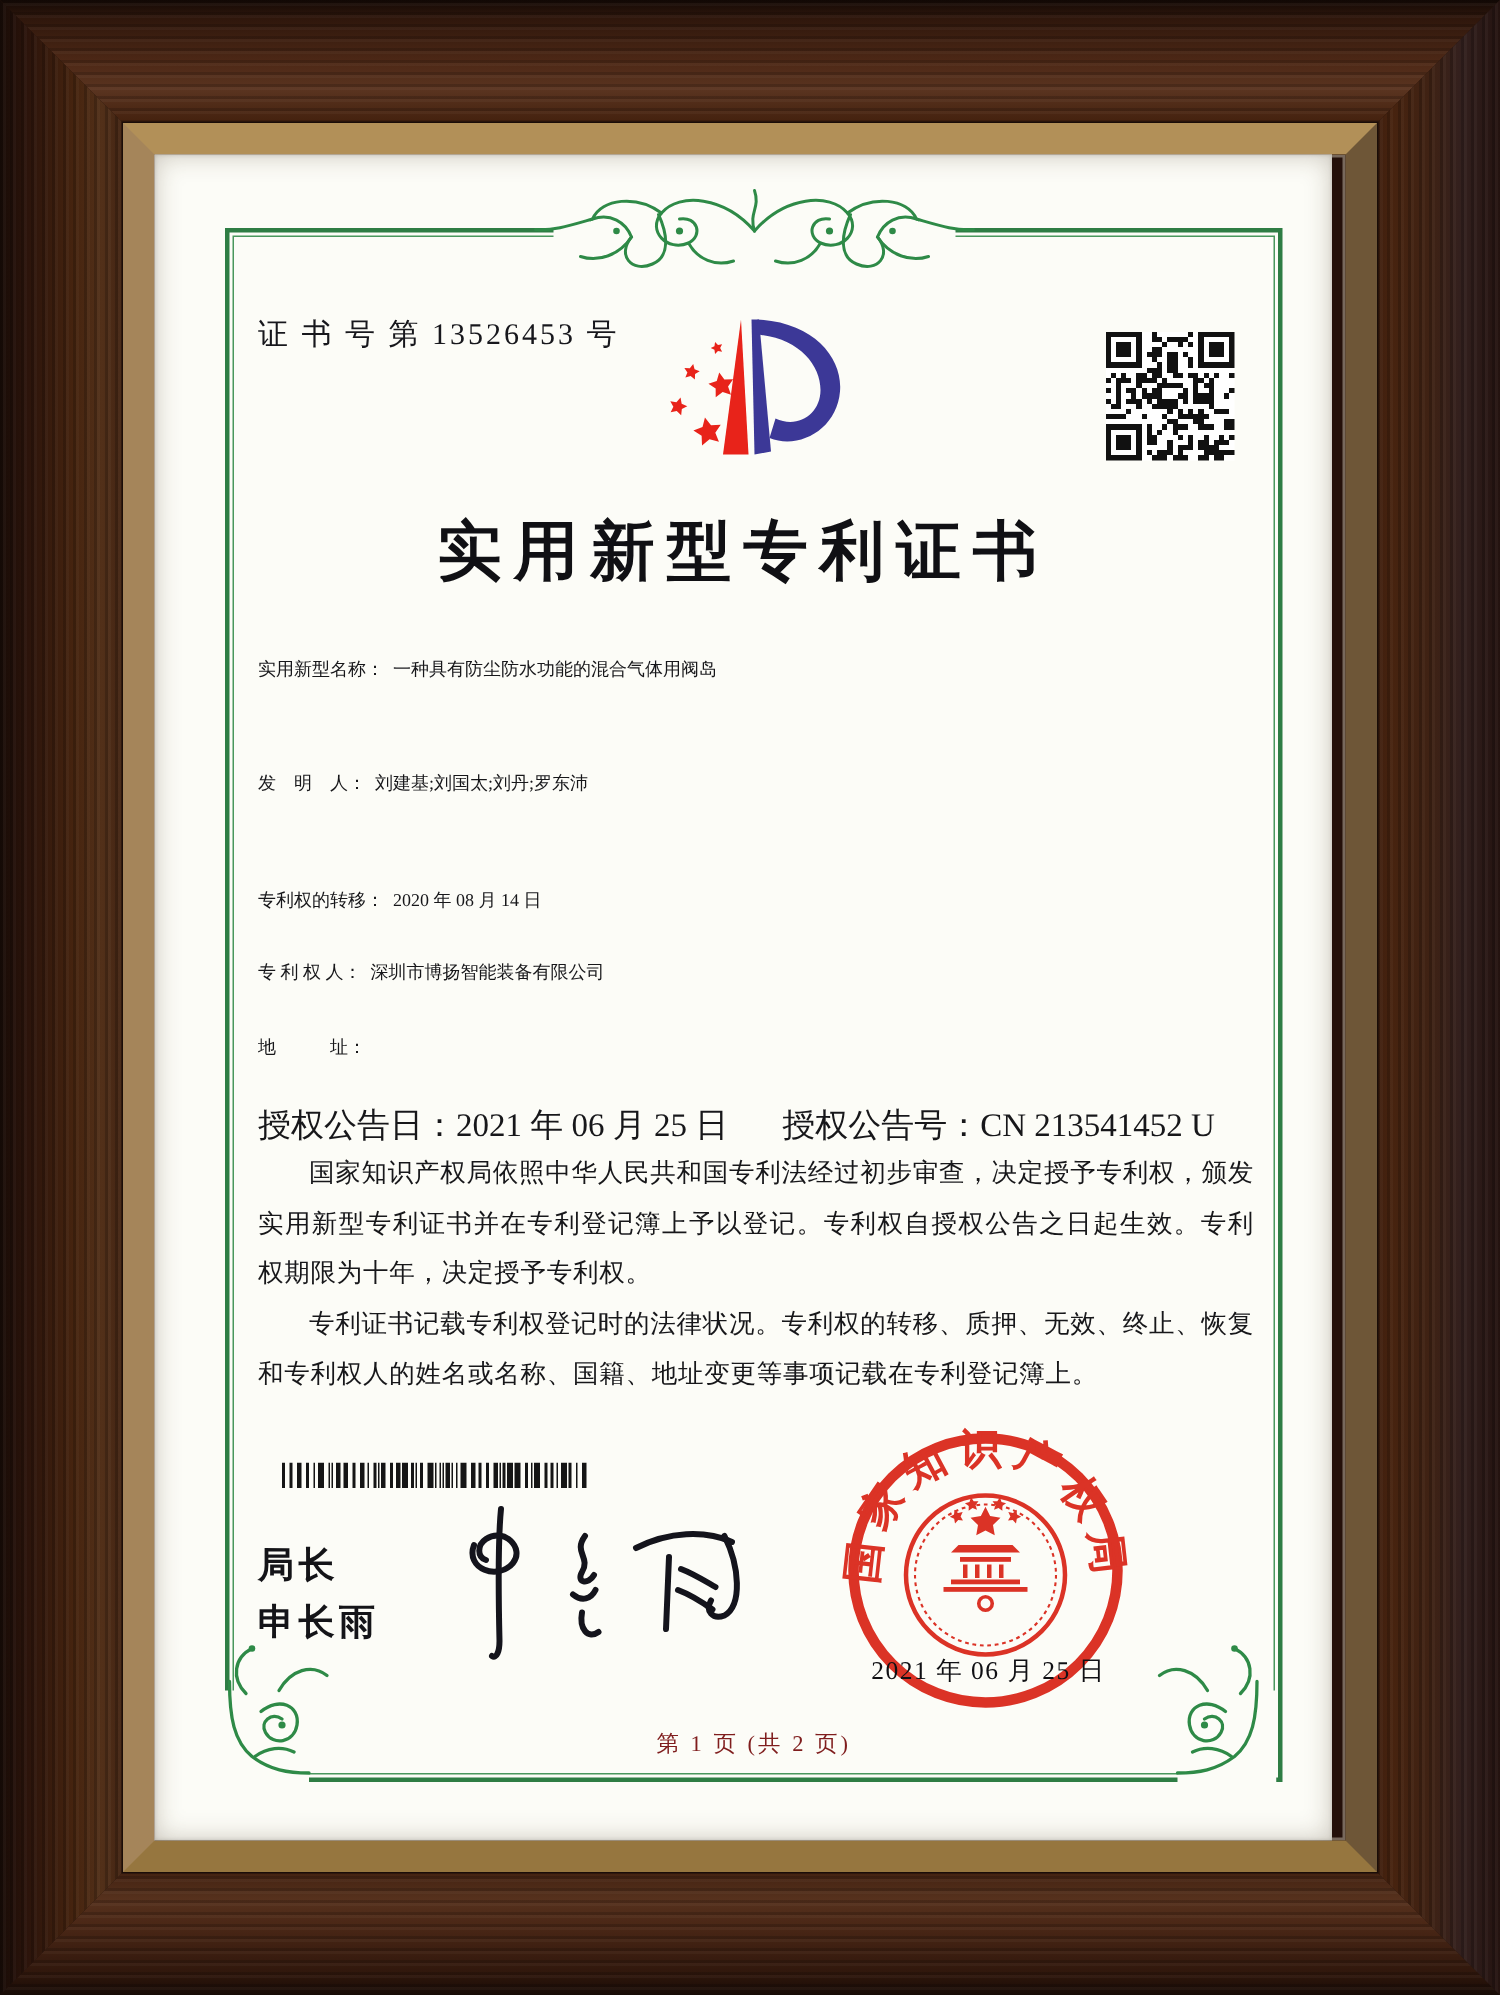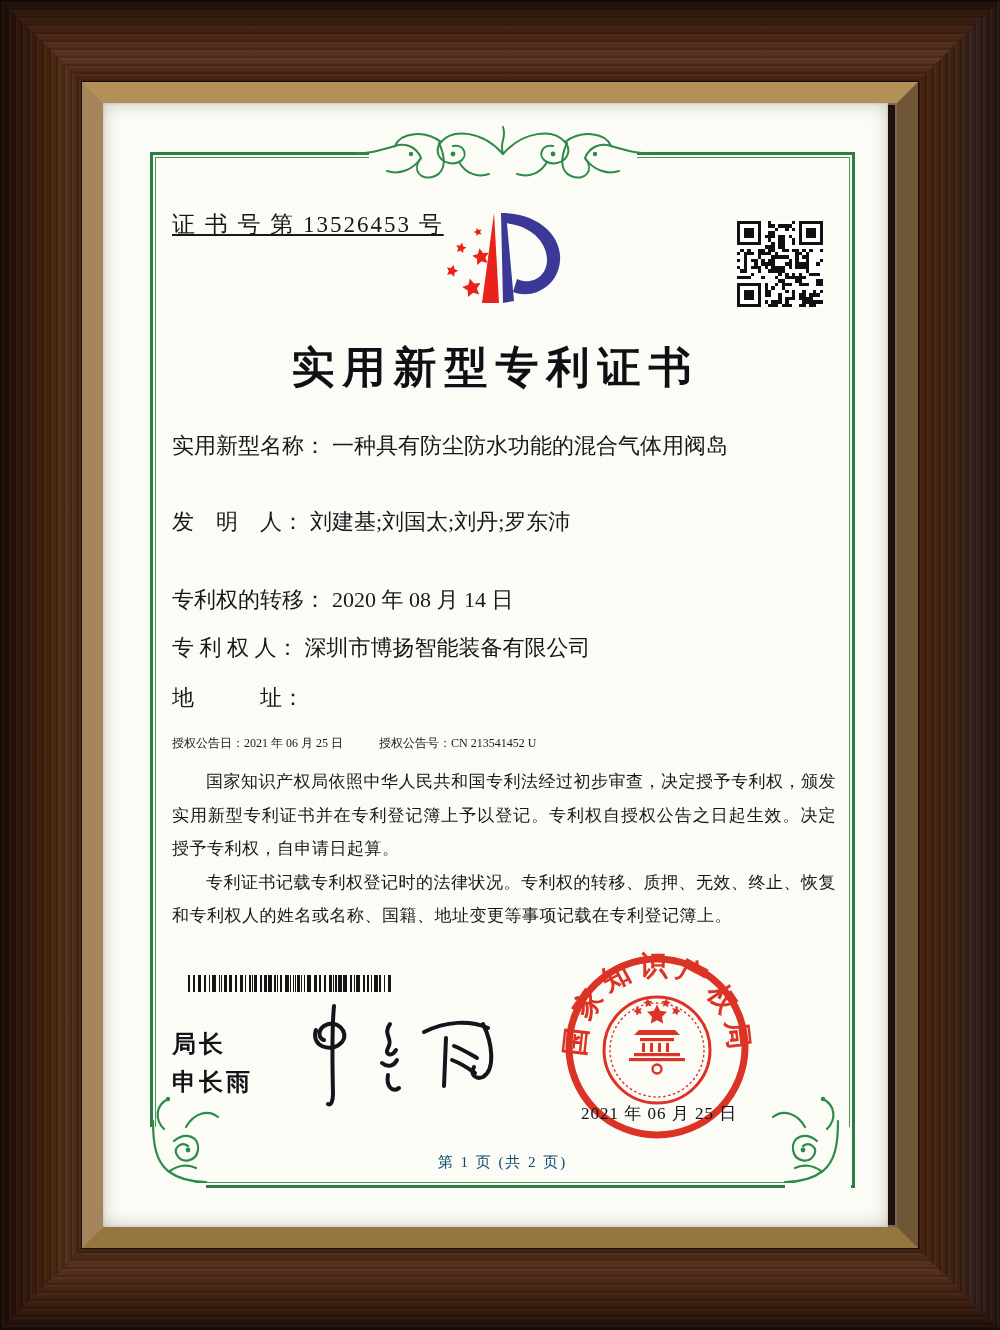--- a/index.html
+++ b/index.html
@@ -35,44 +35,44 @@
   .paper{position:absolute;left:103px;top:103px;width:785px;height:1124px;background:#fcfcf7;
     box-shadow:inset 0 0 18px rgba(70,50,25,.28), inset 0 0 3px rgba(0,0,0,.18);}
   .green-border{position:absolute;left:47px;top:49px;width:705px;height:1036px;box-sizing:border-box;
     border:3px solid #2e7d44;}
   .green-border::after{content:"";position:absolute;inset:2px;border:1px solid #49975d;}
   .orn{position:absolute;z-index:2;}
   .orn-top{left:252px;top:20px;}
   .orn-bl{left:37px;top:966px;}
   .orn-br{left:623px;top:966px;}
   
-  .cert-no{position:absolute;left:69px;top:106px;font-size:23px;letter-spacing:2px;color:#17171c;z-index:3;text-decoration:underline;}
+  .cert-no{position:absolute;left:69px;top:106px;font-size:20px;letter-spacing:2px;color:#17171c;z-index:3;}
   .logo{position:absolute;left:322px;top:88px;z-index:3;}
   .qr{position:absolute;left:634px;top:118px;z-index:3;}
   .title{position:absolute;left:0;top:236px;width:100%;text-align:center;font-size:43px;font-weight:bold;
     letter-spacing:8px;color:#101014;z-index:3;}
-  .row{position:absolute;left:69px;display:flex;font-size:22px;color:#17171a;z-index:3;line-height:30px;}
+  .row{position:absolute;left:69px;display:flex;font-size:12px;color:#17171a;z-index:3;line-height:30px;}
   .row .lbl{white-space:pre;flex:0 0 auto;}
   .row .val{margin-left:6px;max-width:545px;}
   .r1{top:328px}.r2{top:404px}.r3{top:430px}.r4{top:482px}.r5{top:530px}.r6{top:580px}
-  .row-grant{position:absolute;left:69px;top:632px;width:668px;display:flex;font-size:12px;color:#17171a;z-index:3;}
+  .row-grant{position:absolute;left:69px;top:632px;width:668px;display:flex;font-size:22px;color:#17171a;z-index:3;}
   .row-grant .g2{margin-left:36px;}
   .paras{position:absolute;left:69px;top:662px;width:664px;z-index:3;}
   .paras p{margin:0;font-size:17px;line-height:33.5px;letter-spacing:.5px;text-indent:2em;
     text-align:justify;color:#17171a;}
   .barcode{position:absolute;left:85px;top:872px;z-index:3;}
   .signer{position:absolute;left:69px;top:922px;z-index:3;font-family:"Liberation Sans","DejaVu Sans",sans-serif;
     font-weight:600;color:#141418;}
   .signer div{font-size:24px;letter-spacing:3px;line-height:38px;}
   .signature{position:absolute;left:195px;top:893px;z-index:3;}
   .seal{position:absolute;left:458px;top:848px;z-index:4;mix-blend-mode:multiply;opacity:.96;}
   .seal-date{position:absolute;left:468px;top:999px;width:176px;text-align:center;font-size:17px;
     letter-spacing:1px;color:#101014;z-index:5;}
   .footer{position:absolute;left:47px;top:1050px;width:705px;text-align:center;font-size:15px;
-    letter-spacing:2px;color:#0c4a6e;z-index:3;}
+    letter-spacing:2px;color:#7f1d1d;z-index:3;}
   svg{display:block;}
 </style>
 </head>
 <body>
 
 <div class="stage">
 
   <svg width="0" height="0" aria-hidden="true">
     <defs>
       <polygon id="star5" points="0,-10 2.94,-4.05 9.51,-3.09 4.76,1.55 5.88,8.09 0,5 -5.88,8.09 -4.76,1.55 -9.51,-3.09 -2.94,-4.05"></polygon>
@@ -393,21 +393,21 @@
     <div class="row-grant">
       <span class="g1">
         <span>授权公告日：</span><span>2021 年 06 月 25 日</span>
       </span>
       <span class="g2">
         <span>授权公告号：</span><span>CN 213541452 U</span>
       </span>
     </div>
 
     <div class="paras">
-      <p>国家知识产权局依照中华人民共和国专利法经过初步审查，决定授予专利权，颁发实用新型专利证书并在专利登记簿上予以登记。专利权自授权公告之日起生效。决定授予专利权，自申请日起算。</p>
+      <p>国家知识产权局依照中华人民共和国专利法经过初步审查，决定授予专利权，颁发实用新型专利证书并在专利登记簿上予以登记。专利权自授权公告之日起生效。专利权期限为十年，决定授予专利权。</p>
       <p>专利证书记载专利权登记时的法律状况。专利权的转移、质押、无效、终止、恢复和专利权人的姓名或名称、国籍、地址变更等事项记载在专利登记簿上。</p>
     </div>
 
     <svg class="barcode" id="barcode" width="206" height="17" viewBox="0 0 206 17">
         <rect x="0" y="0" width="2" height="17" fill="#151515"></rect>
         <rect x="5" y="0" width="2" height="17" fill="#151515"></rect>
         <rect x="10" y="0" width="3" height="17" fill="#151515"></rect>
         <rect x="16" y="0" width="2" height="17" fill="#151515"></rect>
         <rect x="21" y="0" width="1" height="17" fill="#151515"></rect>
         <rect x="24" y="0" width="4" height="17" fill="#151515"></rect>

